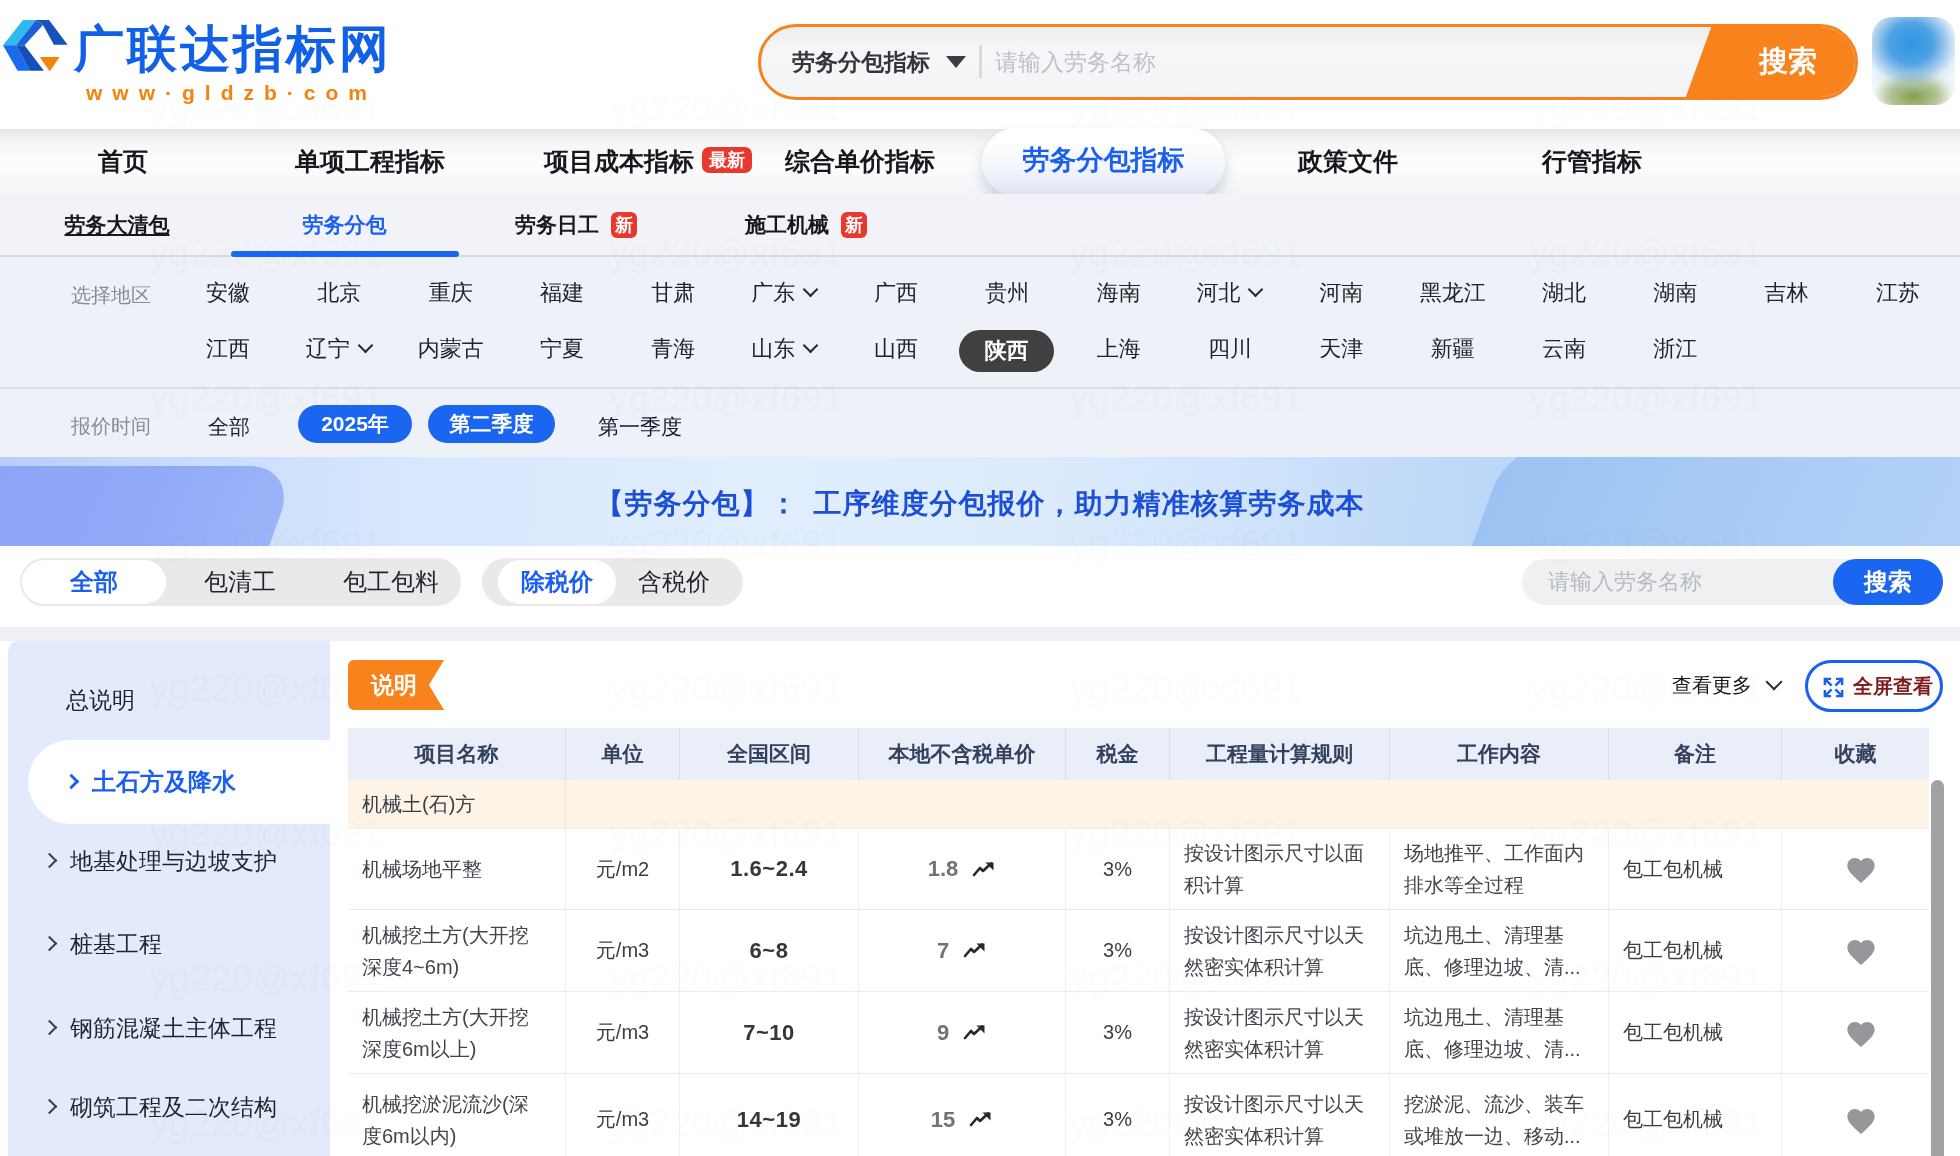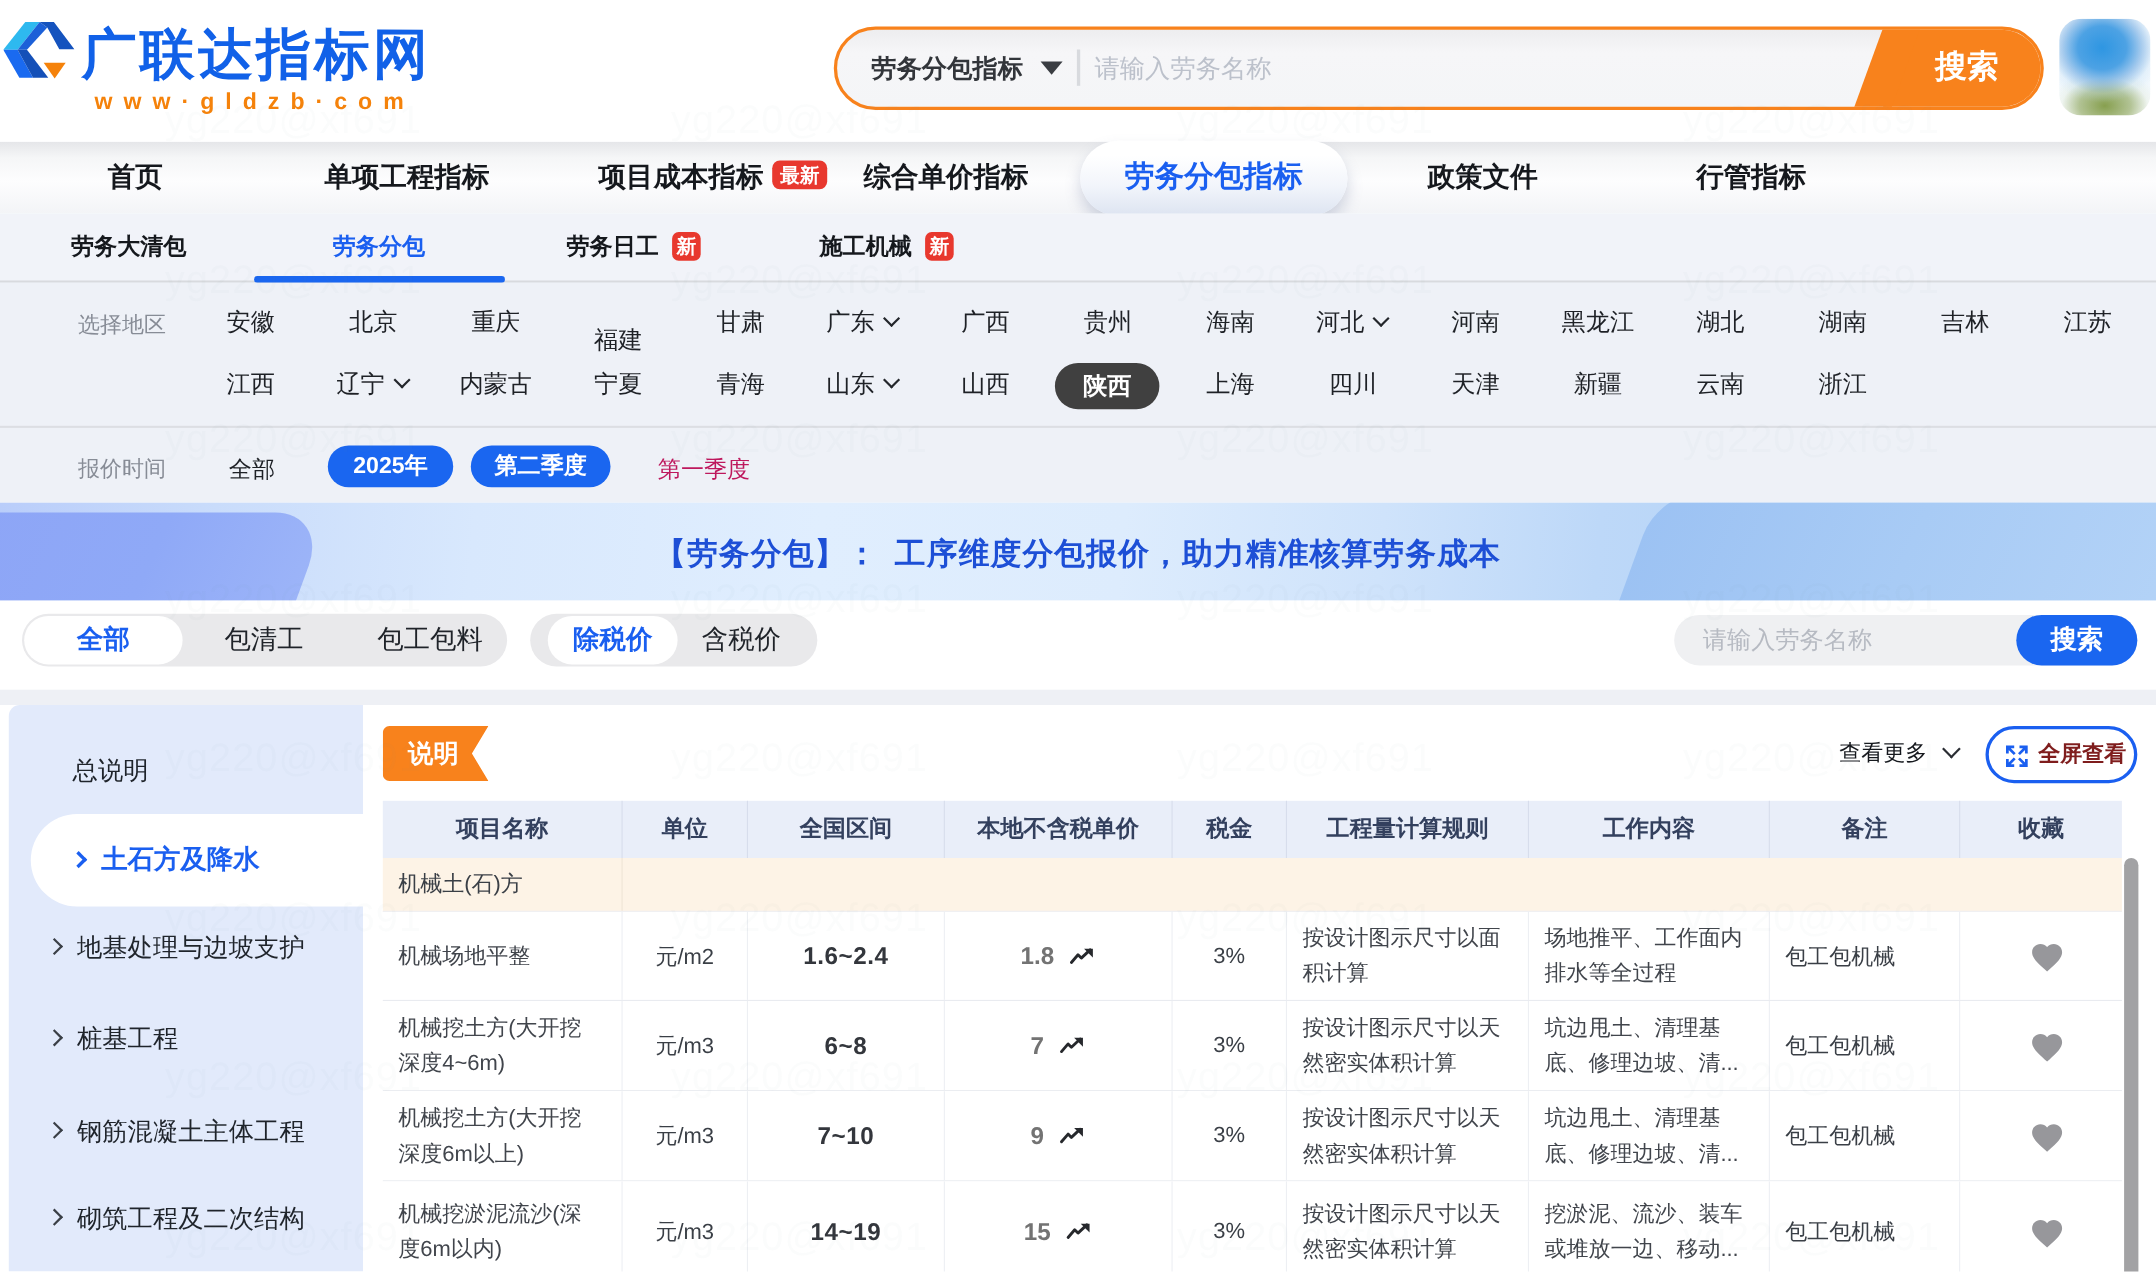--- a/index.html
+++ b/index.html
@@ -46,21 +46,21 @@
 .prov{position:absolute;width:120px;text-align:center;font-size:22px;color:#1e2126;height:36px;line-height:36px;}
 .prov .vv{display:inline-block;width:13px;height:13px;margin-left:10px;position:relative;top:-3px;}
 .prov .vv:before{content:"";position:absolute;left:0;top:0;width:9px;height:9px;border-right:2.5px solid #23262b;border-bottom:2.5px solid #23262b;transform:rotate(45deg);}
 #shaanxi{position:absolute;left:959px;top:73px;width:95px;height:42px;background:#404040;border-radius:21px;color:#fff;font-size:22px;font-weight:bold;text-align:center;line-height:42px;}
 
 
 #timerow{position:absolute;left:0;top:387px;width:1960px;height:70px;background:#eef1f7;border-top:2px solid #dcdee3;}
 #timerow .lbl{position:absolute;left:71px;top:24px;font-size:20px;color:#878c96;}
 #timerow .all{position:absolute;left:208px;top:24px;width:60px;font-size:21px;color:#1e2126;}
 .tpill{position:absolute;top:16px;height:38px;line-height:38px;border-radius:19px;background:#1a66f0;color:#fff;font-size:21px;font-weight:bold;text-align:center;}
-#timerow .q1{position:absolute;left:598px;top:24px;font-size:21px;color:#be185d;}
+#timerow .q1{position:absolute;left:598px;top:24px;font-size:21px;color:#0f172a;}
 
 
 #banner{position:absolute;left:0;top:457px;width:1960px;height:89px;overflow:hidden;background:linear-gradient(95deg,#b9cdfa 0%,#c9dcfb 10%,#d8e8fd 22%,#e0eefe 38%,#ddecfd 52%,#cfe3fb 64%,#bdd8f8 74%,#b3d2f7 88%,#c0dbf9 100%);}
 #banner .d1{position:absolute;left:-140px;top:9px;width:420px;height:100px;background:linear-gradient(95deg,#8CA3F6 0%,#8fa9f7 65%,#9cb4f8 100%);transform:skewX(-20deg);border-radius:0 48px 0 0;}
 #banner .d2{position:absolute;left:1488px;top:-10px;width:620px;height:110px;background:linear-gradient(95deg,#9cc2f3 0%,#a8cbf5 40%,#b8d6f8 100%);transform:skewX(-20deg);border-radius:40px 0 0 0;}
 #banner .txt{position:absolute;left:0;width:1960px;top:28px;text-align:center;font-size:28px;font-weight:bold;color:#1d4fd6;letter-spacing:1px;}
 
 
 #filters{position:absolute;left:0;top:546px;width:1960px;height:81px;background:#fff;}
 .fgroup{position:absolute;top:12px;height:48px;background:#e9e9eb;border-radius:24px;}
@@ -148,34 +148,34 @@
     <div class="navitem" style="left:528px;width:240px;">项目成本指标<span class="badge-new">最新</span></div>
     <div class="navitem" style="left:770px;width:180px;">综合单价指标</div>
     <div id="navpill">
         <span>劳务分包指标</span>
       </div>
     <div class="navitem" style="left:1258px;width:180px;">政策文件</div>
     <div class="navitem" style="left:1502px;width:180px;">行管指标</div>
   </div>
 
   <div id="subnav">
-    <div class="subitem" style="left:40px;width:154px;">劳务大清包</div>
+    <div class="subitem" style="left:40px;width:154px;text-decoration:underline;">劳务大清包</div>
     <div class="subitem" style="left:282px;width:125px;color:#1a5ff0;">劳务分包</div>
     <div class="subitem" style="left:515px;text-align:left;">劳务日工<span class="nbadge">新</span></div>
     <div class="subitem" style="left:745px;text-align:left;">施工机械<span class="nbadge">新</span></div>
     <div id="subline"></div>
   </div>
 
   <div id="region">
     <div class="lbl">选择地区</div>
     <div id="provrow1">
         <div class="prov" style="left:168px;top:18px;">安徽</div>
         <div class="prov" style="left:279.33px;top:18px;">北京</div>
         <div class="prov" style="left:390.65999999999997px;top:18px;">重庆</div>
-        <div class="prov" style="left:501.99px;top:34px;">福建</div>
+        <div class="prov" style="left:501.99px;top:18px;">福建</div>
         <div class="prov" style="left:613.3199999999999px;top:18px;">甘肃</div>
         <div class="prov" style="left:724.65px;top:18px;">广东<span class="vv"></span></div>
         <div class="prov" style="left:835.98px;top:18px;">广西</div>
         <div class="prov" style="left:947.31px;top:18px;">贵州</div>
         <div class="prov" style="left:1058.6399999999999px;top:18px;">海南</div>
         <div class="prov" style="left:1169.97px;top:18px;">河北<span class="vv"></span></div>
         <div class="prov" style="left:1281.3px;top:18px;">河南</div>
         <div class="prov" style="left:1392.6299999999999px;top:18px;">黑龙江</div>
         <div class="prov" style="left:1503.96px;top:18px;">湖北</div>
         <div class="prov" style="left:1615.29px;top:18px;">湖南</div>

